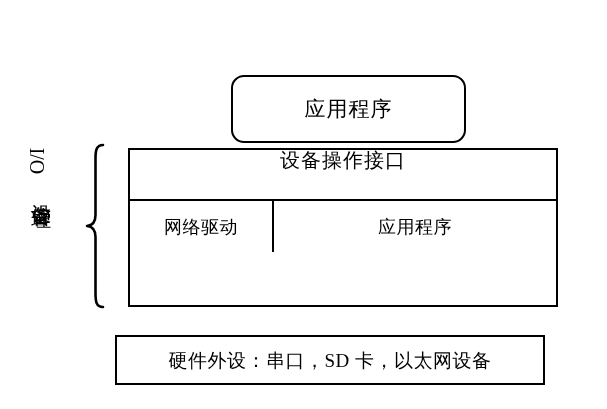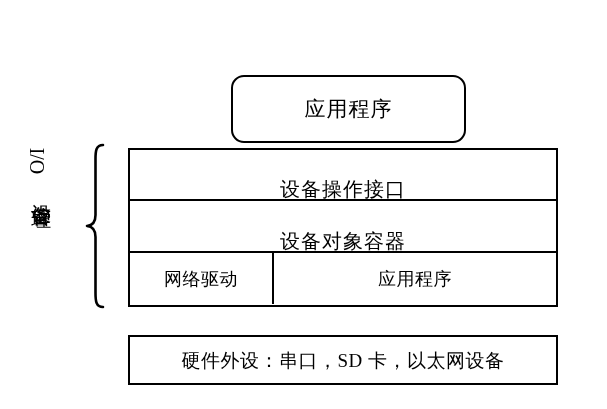--- a/index.html
+++ b/index.html
@@ -97,21 +97,21 @@
     width: 430px;
     height: 159px;
     border: 2.5px solid #000000;
     box-sizing: border-box;
     display: flex;
     flex-direction: column;
   }
   .stack-row {
     flex: 0 0 auto;
     display: flex;
-    align-items: flex-end;
+    align-items: flex-start;
     justify-content: center;
     box-sizing: border-box;
   }
   .row-interface { height: 51px; border-bottom: 2.5px solid #000000; }
   .row-container { height: 52px; border-bottom: 2.5px solid #000000; }
   .row-drivers   { height: 51px; }
   .row-label {
     font-size: 20px;
     letter-spacing: 1px;
     line-height: 1;
@@ -132,21 +132,21 @@
   .driver-cell-net    { flex: 1 1 auto; }
   .driver-label {
     font-size: 18px;
     line-height: 1;
     letter-spacing: 0.5px;
   }
 
   
   .hw-box {
     position: absolute;
-    left: 128px;
+    left: 115px;
     top: 335px;
     width: 430px;
     height: 50px;
     border: 2.5px solid #000000;
     box-sizing: border-box;
     display: flex;
     align-items: center;
     justify-content: center;
   }
   .hw-label {
@@ -174,23 +174,20 @@
       <path d="M19 2 C12 2 11.5 8 11.5 16 L11.5 72 C11.5 79 9 82.5 3 83 C9 83.5 11.5 87 11.5 94 L11.5 150 C11.5 158 12 164 19 164" fill="none" stroke="#000000" stroke-width="2.6" stroke-linecap="round" stroke-linejoin="round"></path>
     </svg>
   </div>
 
   <div class="stack">
 
     <div class="stack-row row-interface">
       <span class="row-label">设备操作接口</span>
     </div>
 
-    <div class="stack-row row-container">
-      <span class="row-label">设备对象容器</span>
-    </div>
 
     <div class="stack-row row-drivers">
       <div class="driver-cell driver-cell-serial">
         <span class="driver-label">网络驱动</span>
       </div>
       <div class="driver-cell driver-cell-net">
         <span class="driver-label">应用程序</span>
       </div>
     </div>
 

